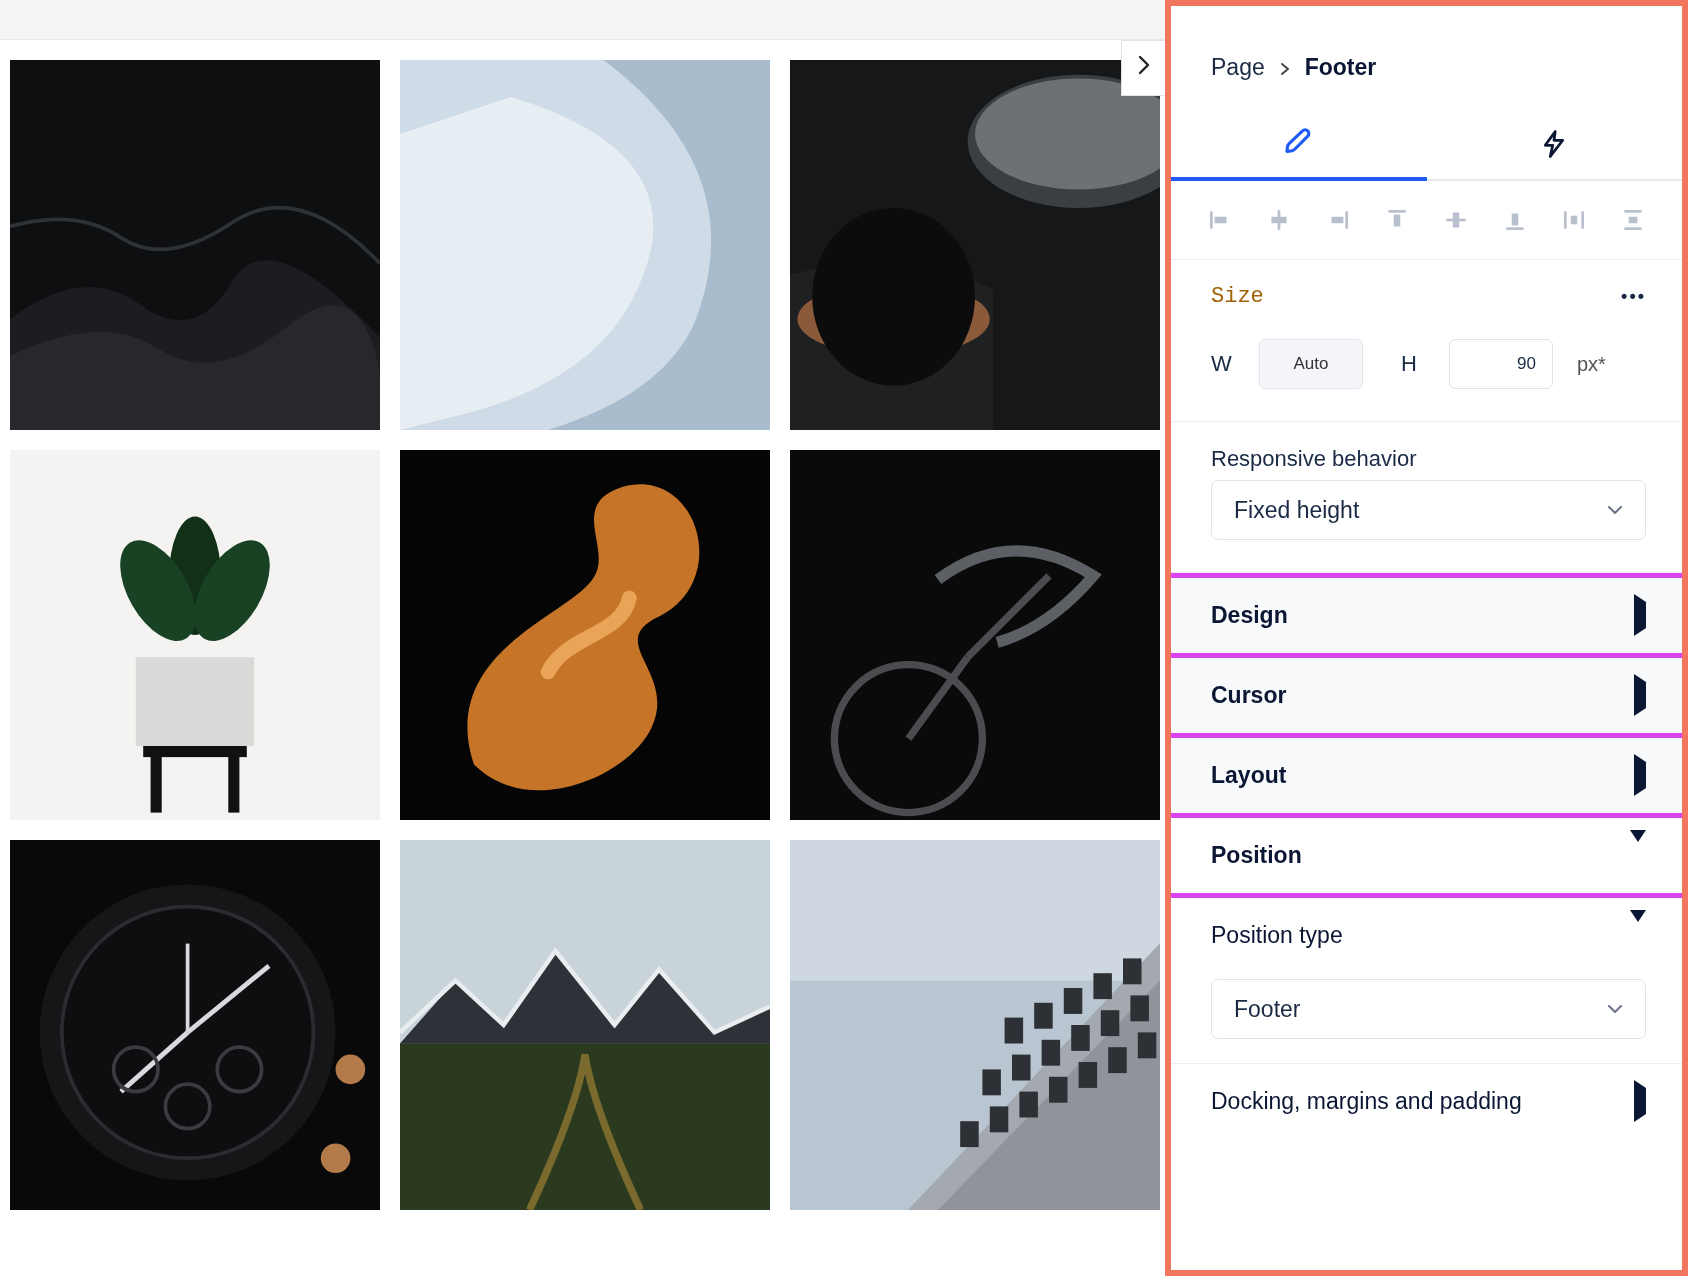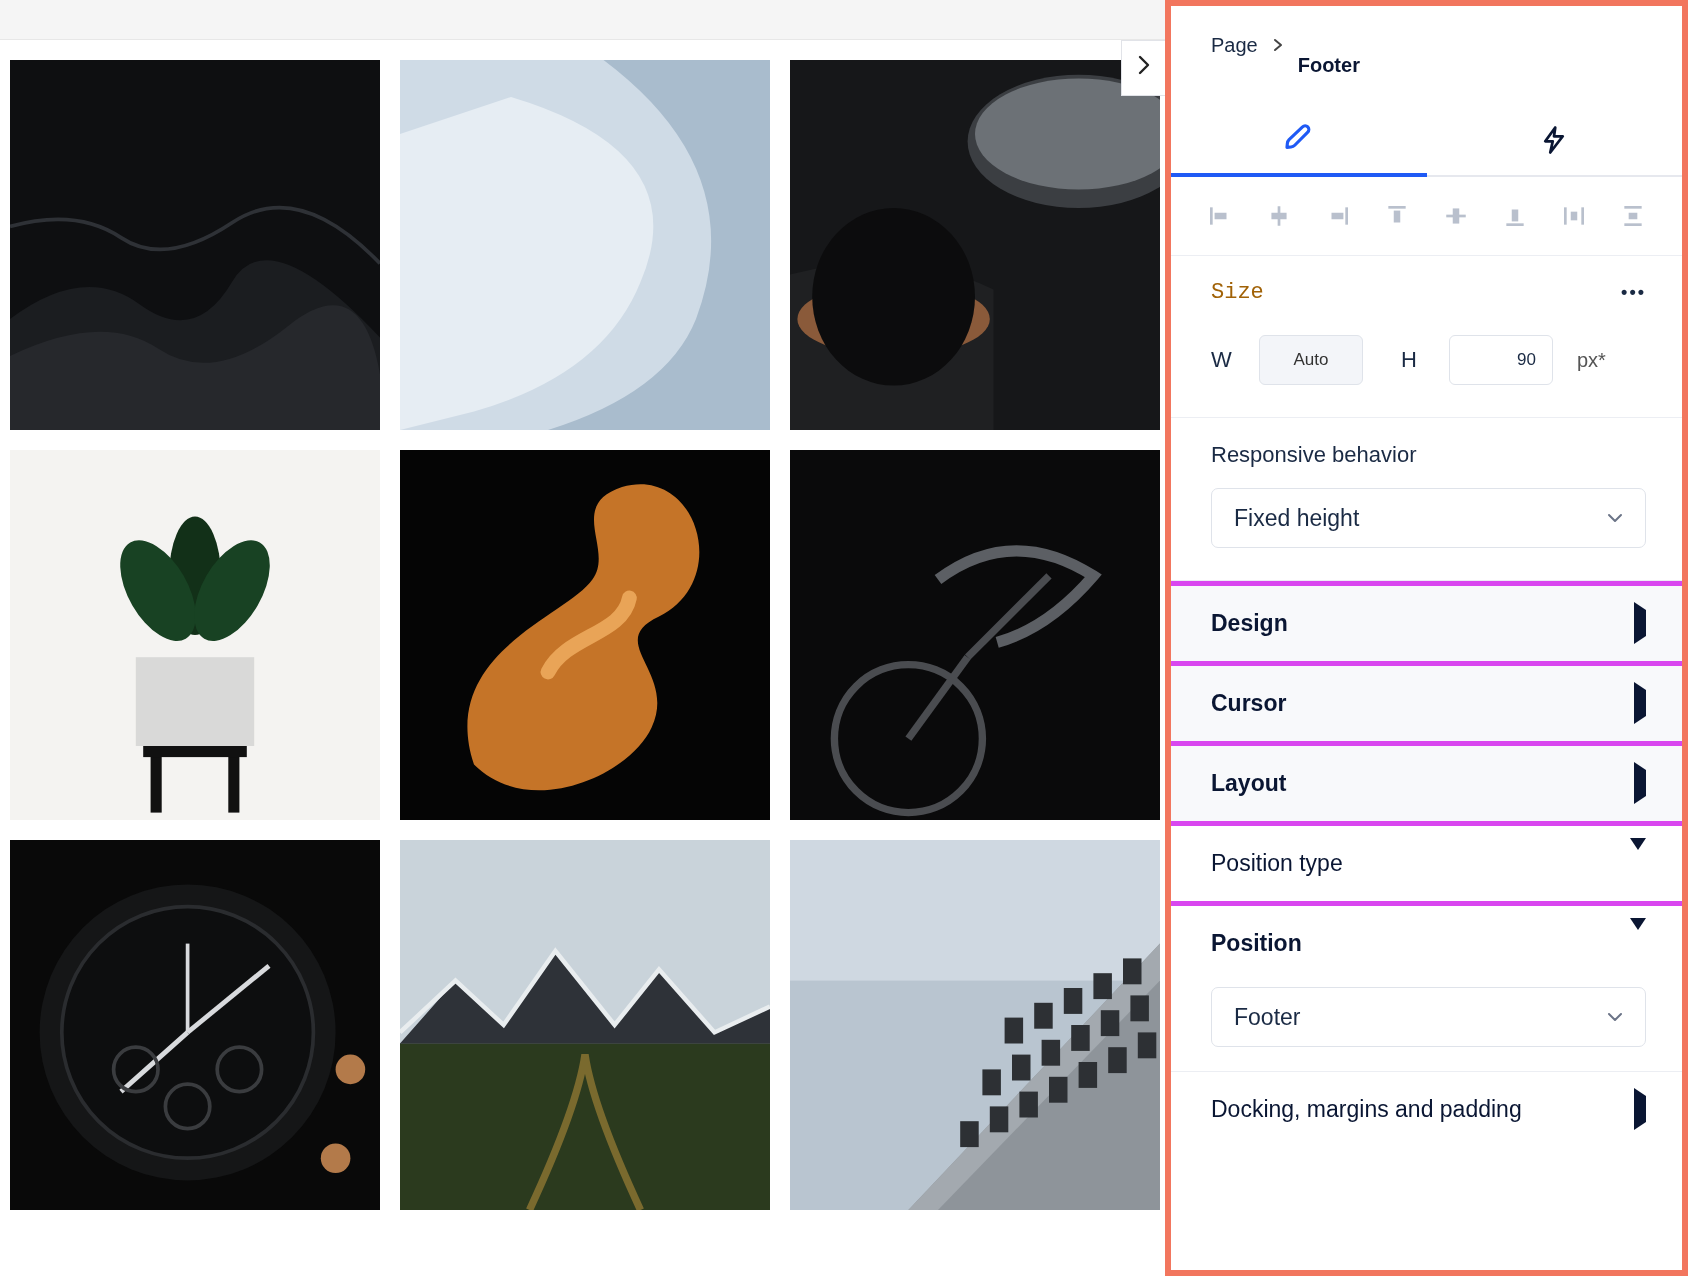--- a/index.html
+++ b/index.html
@@ -32,22 +32,22 @@
     width: 523px;
     height: 100%;
     background: #fff;
     border: 6px solid #f2765e;
     display: flex;
     flex-direction: column;
     overflow: hidden;
   }
   .breadcrumb {
     padding: 28px 36px 28px 40px;
-    font-size: 20px;
-    display:flex; align-items:flex-start; gap: 14px;
+    font-size: 23px;
+    display:flex; align-items:flex-end; gap: 14px;
     color:#1a2a44;
   }
   .breadcrumb .crumb-parent { color:#1a2a44; font-weight:400;}
   .breadcrumb .sep { color:#555; font-size: 20px;}
   .breadcrumb .crumb-current { font-weight:700; color:#0a1633;margin-top:20px;}
 
   .tabs {
     display:flex;
     border-bottom: 2px solid #e6e8ee;
     padding: 0 0;
@@ -81,21 +81,21 @@
   .dim-label { color:#1a2a44; width: 30px;}
   .dim-box {
     border: 1px solid #dfe3ea; border-radius: 6px;
     height: 50px; display:flex; align-items:center; justify-content:flex-end;
     padding: 0 16px; min-width: 104px; color:#1a2a44; background:#fff;
     font-size:17px;
   }
   .unit { color:#555; font-size:20px; margin-left:6px;}
   .auto-box { background:#f3f5f9; color:#333; justify-content:center;}
 
-  .sub-label { font-size: 22px; color:#1a2a44; margin-bottom: 20px;}
+  .sub-label { font-size: 22px; color:#1a2a44; margin-bottom: 8px;}
   .select {
     border: 1px solid #dfe3ea; border-radius: 7px;
     height: 60px;
     display:flex; align-items:center; justify-content:space-between;
     padding: 0 22px;
     font-size: 23px; color:#1a2a44;
     background:#fff;
     text-align:right;
   }
   .chev { color:#6b7487; font-size:18px;}
@@ -361,26 +361,26 @@
       <span><i class="tri right"></i></span>
     </div>
     <div class="collapsible">
       <span>Cursor</span>
       <span><i class="tri right"></i></span>
     </div>
     <div class="collapsible">
       <span>Layout</span>
       <span><i class="tri right"></i></span>
     </div>
+    <div class="collapsible" style="background:#fff">
+      <span>Position</span>
+      <span><i class="tri down"></i></span>
+    </div>
     <div class="collapsible subtle">
       <span>Position type</span>
-      <span><i class="tri down"></i></span>
-    </div>
-    <div class="collapsible" style="background:#fff">
-      <span>Position</span>
       <span><i class="tri down"></i></span>
     </div>
 
     <div style="padding: 6px 36px 24px 40px; background:#fff;">
       <div class="select">
         <span>Footer</span>
         <span class="chev">
           <svg width="16" height="12" viewBox="0 0 16 12">
               <path d="M2 3 L8 9 L14 3" stroke="#6b7487" stroke-width="2" fill="none" stroke-linecap="round" stroke-linejoin="round"></path>
             </svg>

